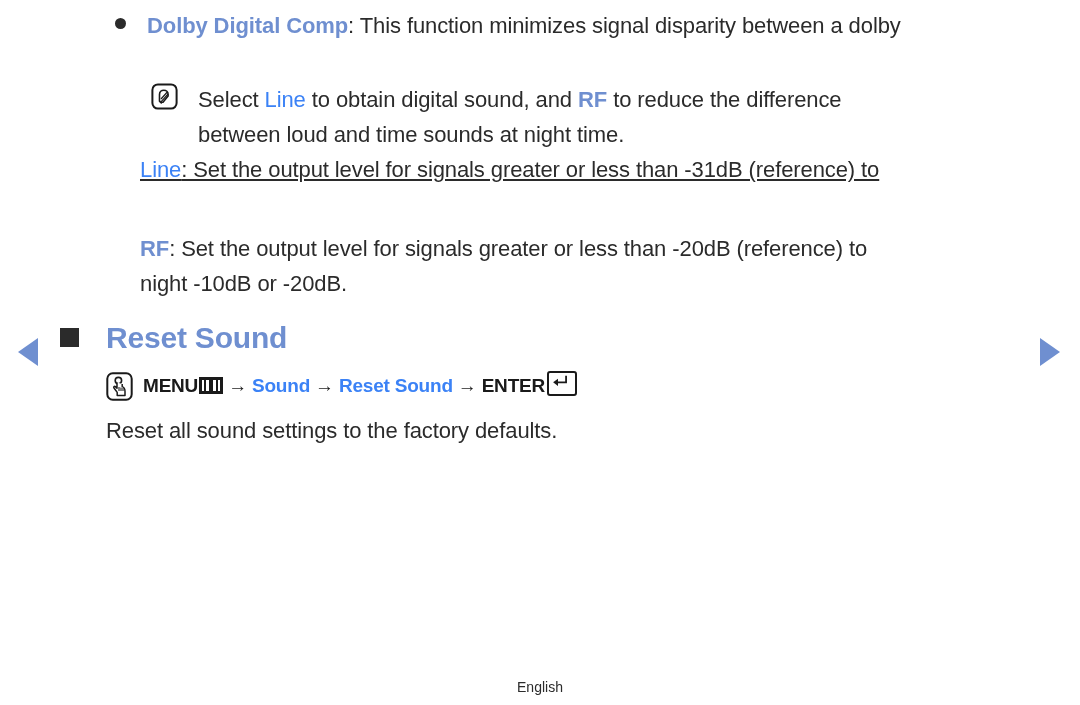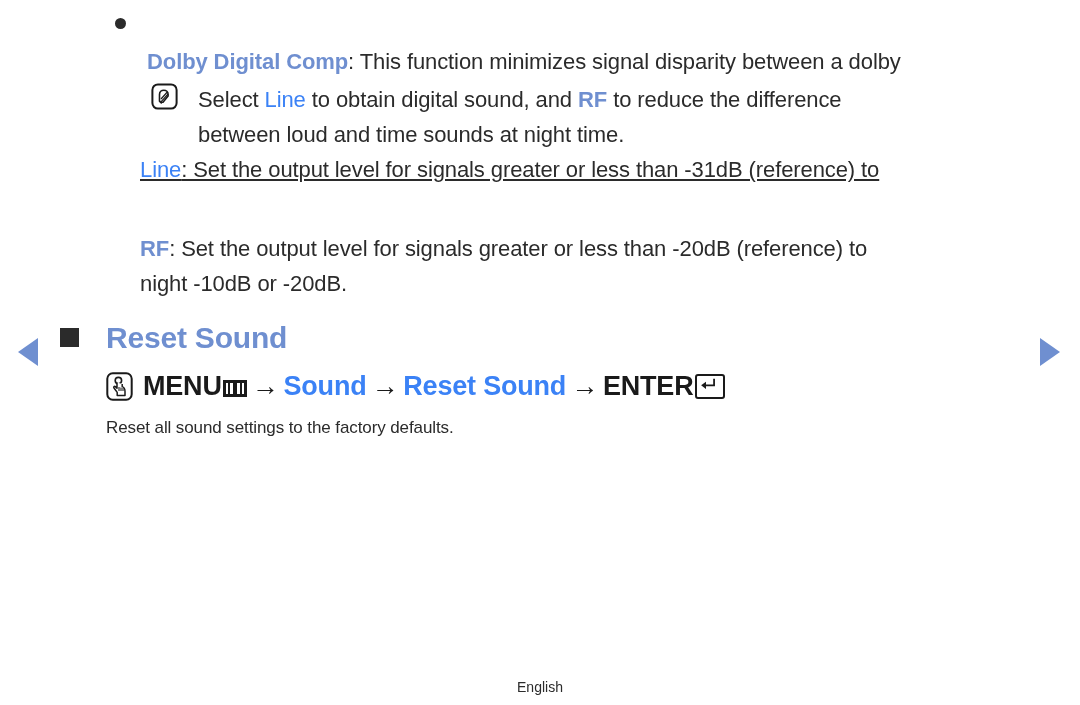--- a/index.html
+++ b/index.html
@@ -111,21 +111,21 @@
     font-weight: bold;
     color: #6f8fd0;
     letter-spacing: -0.2px;
   }
 
   
   .menu-path {
     position: absolute;
     left: 143px;
     top: 371px;
-    font-size: 27px;
+    font-size: 19px;
     font-weight: bold;
     color: #1a1a1a;
     white-space: nowrap;
     letter-spacing: -0.2px;
     line-height: 30px;
   }
   .menu-path .arrow {
     font-weight: normal;
     padding: 0 5px;
     color: #1a1a1a;
@@ -176,21 +176,21 @@
     margin-left: 2px;
     border: 2px solid #1a1a1a;
     border-radius: 3px;
     position: relative;
   }
 
   .desc-line {
     position: absolute;
     left: 106px;
     top: 418px;
-    font-size: 17px;
+    font-size: 22px;
     color: #2b2b2b;
     letter-spacing: -0.1px;
   }
 
   
   .footer-lang {
     position: absolute;
     left: 0;
     top: 679px;
     width: 1080px;
@@ -205,21 +205,21 @@
 
 <div class="page">
 
   <div class="nav-arrow nav-arrow-left"></div>
   <div class="nav-arrow nav-arrow-right"></div>
 
   <div class="content">
 
     <div class="bullet-dot"></div>
 
-    <div class="para" style="left:147px; top:8px; width:890px;margin-top:36px;">
+    <div class="para" style="left:147px; top:8px; width:890px;">
       <span class="blue-bold">Dolby Digital Comp</span><span>: This function minimizes signal disparity between a dolby</span><br>
     </div>
 
     <span class="note-icon">
       <svg viewBox="0 0 27 27" width="27" height="27">
         <rect x="1.4" y="1.4" width="24.2" height="24.2" rx="5.5" ry="5.5" fill="none" stroke="#1a1a1a" stroke-width="2"></rect>
         <path d="M8.5 18.2 L8.5 11.4 C8.5 9.0 10.4 7.2 12.8 7.2
                  C15.2 7.2 17.1 9.0 17.1 11.4 L17.1 13.0
                  L12.0 19.2 L9.6 19.2 Z" fill="none" stroke="#1a1a1a" stroke-width="1.6" stroke-linejoin="round"></path>
         <line x1="10.0" y1="16.0" x2="16.3" y2="9.0" stroke="#1a1a1a" stroke-width="1.2"></line>

